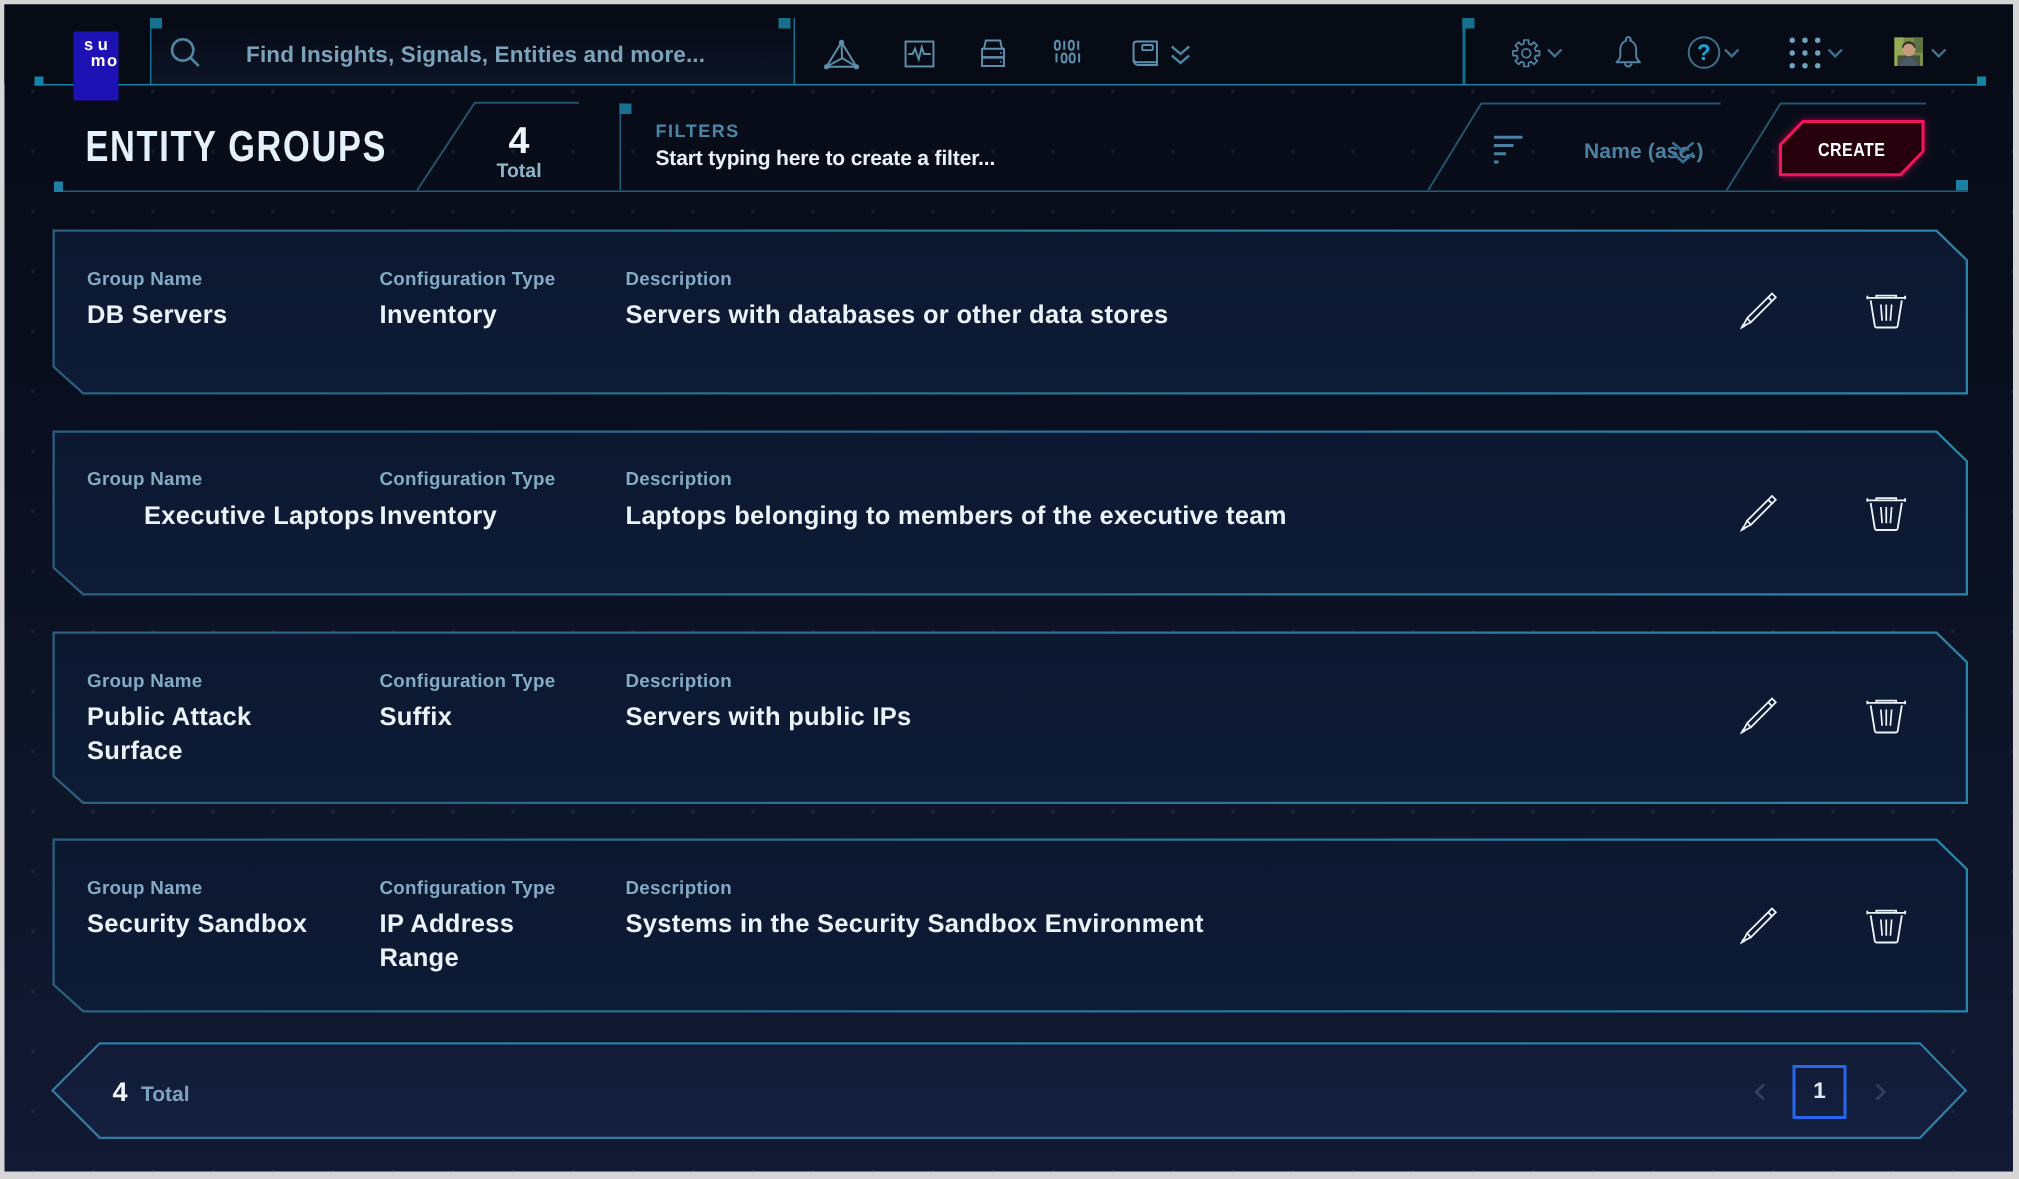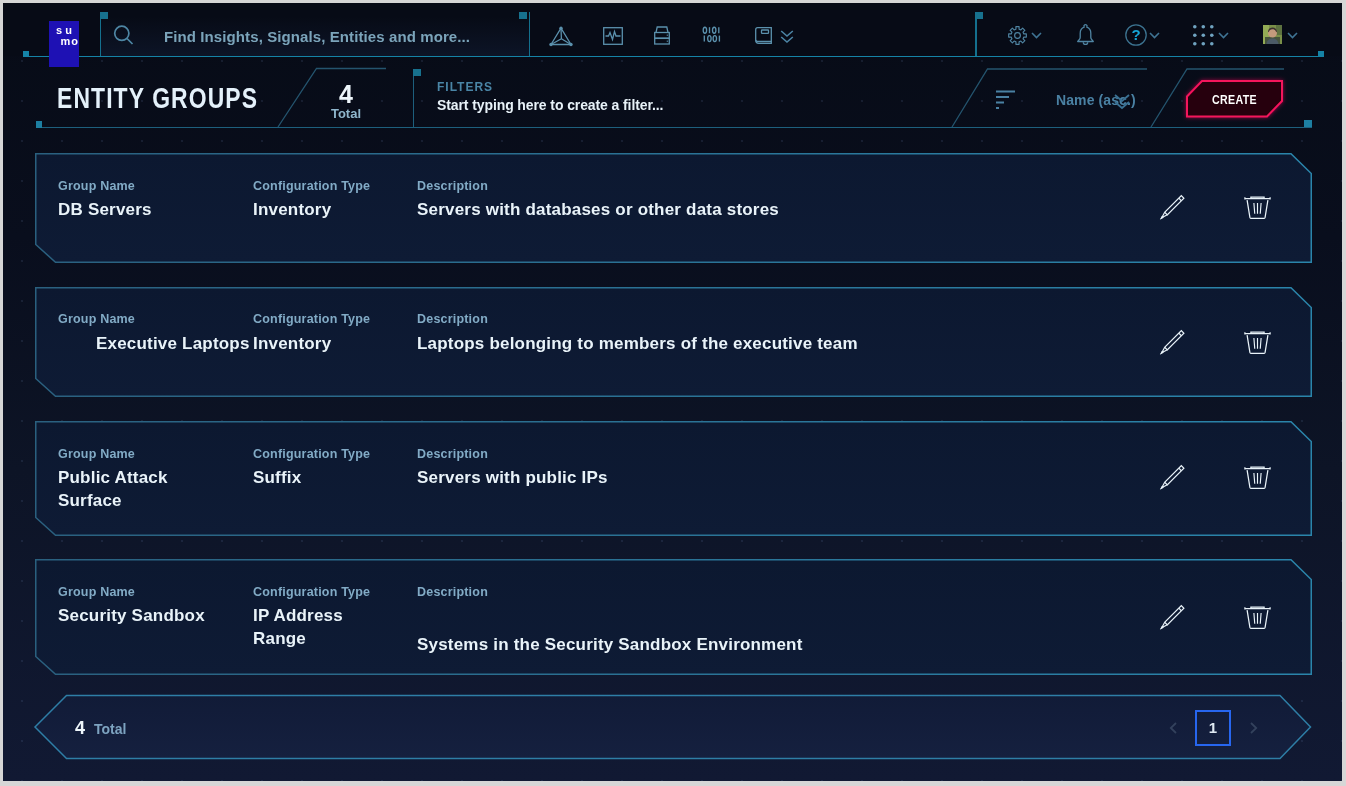--- a/index.html
+++ b/index.html
@@ -218,21 +218,21 @@
 <div class="abs lbl" style="left:253px;top:446.5px;">Configuration Type</div>
 <div class="abs val" style="left:253px;top:465.5px;">Suffix</div>
 <div class="abs lbl" style="left:417px;top:446.5px;">Description</div>
 <div class="abs val" style="left:417px;top:465.5px;text-align:center;">Servers with public IPs</div>
 
 <div class="abs lbl" style="left:58px;top:585px;">Group Name</div>
 <div class="abs val" style="left:58px;top:604px;">Security Sandbox</div>
 <div class="abs lbl" style="left:253px;top:585px;">Configuration Type</div>
 <div class="abs val" style="left:253px;top:604px;">IP Address<br>Range</div>
 <div class="abs lbl" style="left:417px;top:585px;">Description</div>
-<div class="abs val" style="left:417px;top:604px;margin-top:29px;">Systems in the Security Sandbox Environment</div>
+<div class="abs val" style="left:417px;top:604px;">Systems in the Security Sandbox Environment</div>
 
 <svg class="abs" style="left:1159.5px;top:195.0px;" width="24" height="25" viewBox="0 0 24 25" fill="none" stroke="#e9f3f9" stroke-width="1.2">
   <g transform="translate(12,12.5) rotate(45)">
     <rect x="-1.8" y="-15" width="3.6" height="23.5"></rect>
     <path d="M-1.8 -11.4 h3.6"></path>
     <path d="M-1.8 8.5 L0 14.5 L1.8 8.5"></path>
     <path d="M-0.5 12.9 L0 14.5 L0.5 12.9" stroke-width="1.6"></path>
   </g>
 </svg>
 <svg class="abs" style="left:1243.5px;top:196.0px;" width="27" height="23" viewBox="0 0 27 23" fill="none" stroke="#e9f3f9" stroke-width="1.25">

